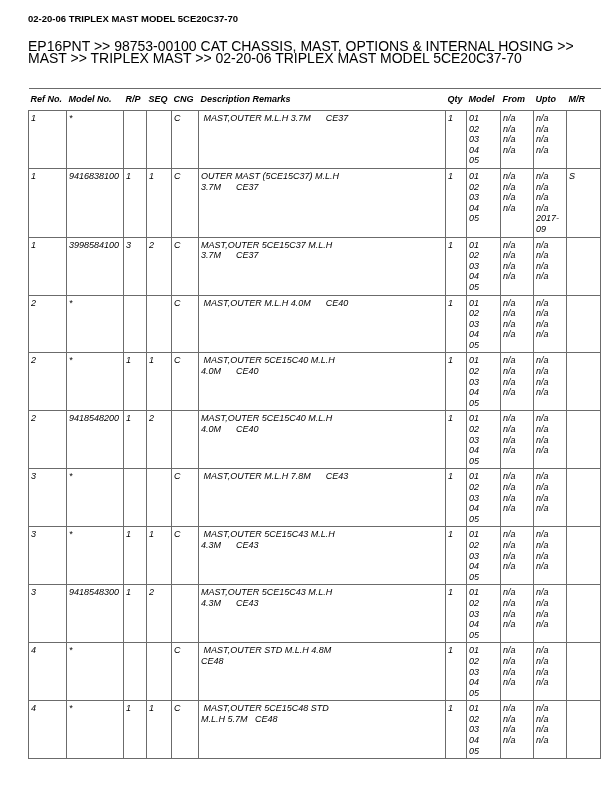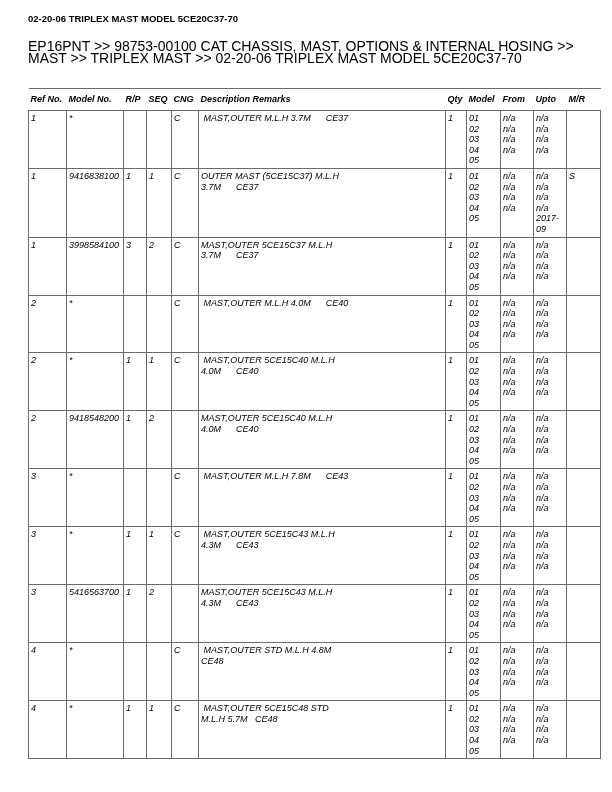--- a/index.html
+++ b/index.html
@@ -287,21 +287,21 @@
 n/a</td>
     <td class="c-upto">n/a
 n/a
 n/a
 n/a</td>
     <td class="c-mr"></td>
   </tr>
 
   <tr>
     <td class="c-ref">3</td>
-    <td class="c-part">5416563700</td>
+    <td class="c-part">9418548300</td>
     <td class="c-rp">1</td>
     <td class="c-seq">2</td>
     <td class="c-cng"></td>
     <td class="c-desc">MAST,OUTER 5CE15C43 M.L.H
 4.3M      CE43</td>
     <td class="c-qty">1</td>
     <td class="c-model">01
 02
 03
 04

